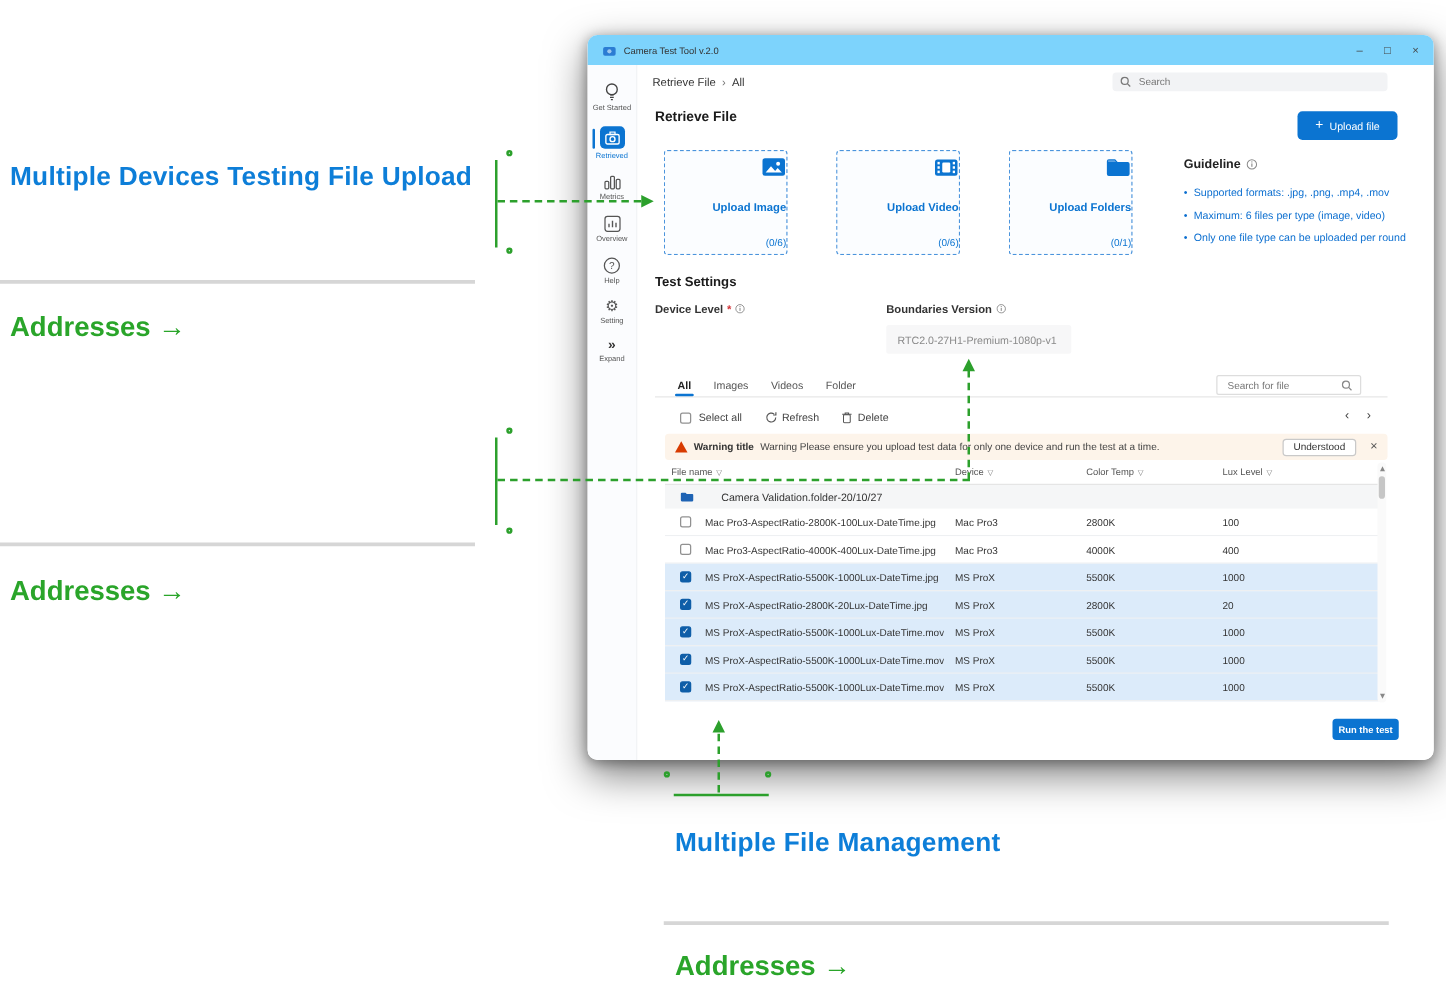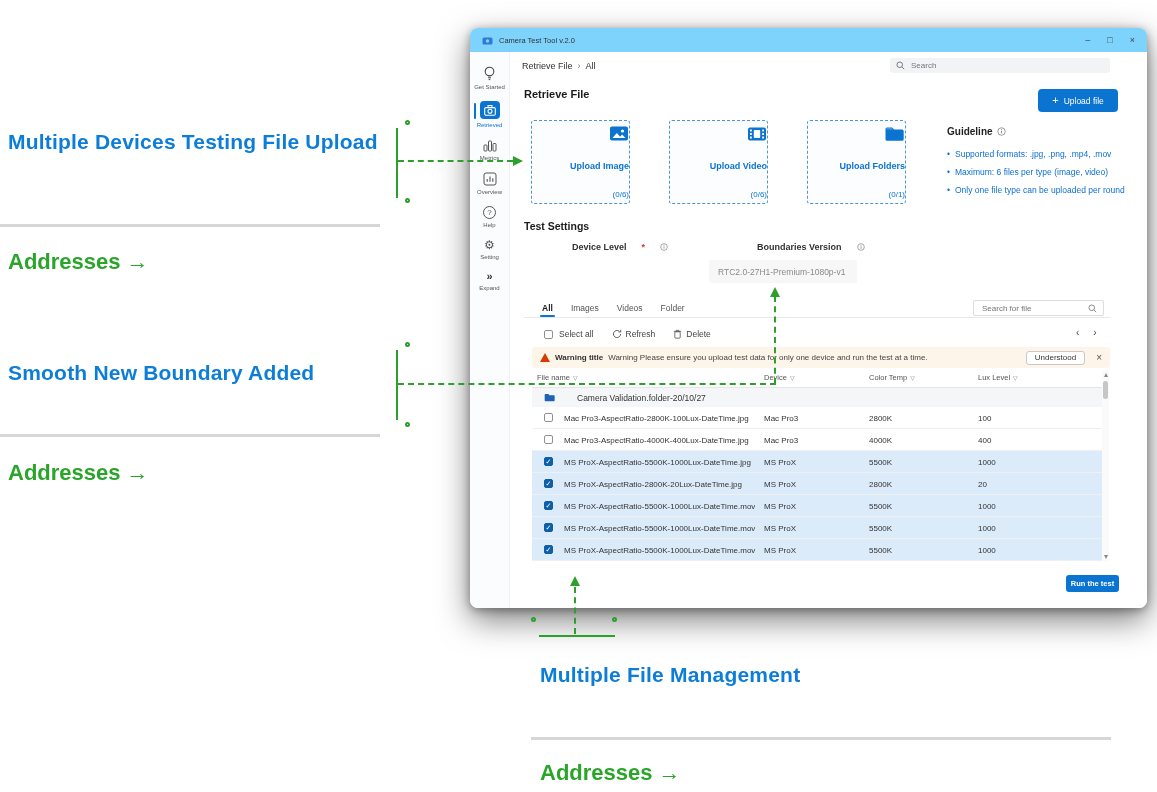--- a/index.html
+++ b/index.html
@@ -65,35 +65,35 @@
   .ucard .clabel{font-size:9px;font-weight:700;color:#0b74d1;}
   .ucard .ccount{font-size:8px;color:#0b74d1;}
 
   .guide-title{position:absolute;left:437px;top:47px;font-size:10px;font-weight:700;color:#222;
                display:flex;align-items:center;gap:4px;}
   .guide-list{position:absolute;left:437px;top:66px;width:185px;}
   .guide-list .gb{font-size:8.5px;color:#0c6fd0;line-height:18px;white-space:nowrap;display:flex;gap:5px;}
   .guide-list .dot{color:#0c6fd0;}
 
   .ts-title{position:absolute;left:14px;top:141px;font-size:10.5px;font-weight:700;color:#1b1b1b;}
-  .fieldlab{position:absolute;top:163px;font-size:9px;font-weight:700;color:#333;display:flex;align-items:center;gap:15px;margin-left:48px;}
+  .fieldlab{position:absolute;top:163px;font-size:9px;font-weight:700;color:#333;display:flex;align-items:center;gap:3px;}
   .req{color:#d13438;}
   .dl-select{position:absolute;left:14px;top:181px;width:170px;height:23px;background:#f5f5f6;border-radius:2px;
              display:flex;align-items:center;padding:0 9px;font-size:8.5px;color:#666;cursor:pointer;}
   .chev{margin-left:auto;width:6px;height:6px;border-right:1.3px solid #555;border-bottom:1.3px solid #555;
         transform:rotate(45deg) translateY(-2px);}
   .bv-input{position:absolute;left:199px;top:181px;width:148px;height:23px;background:#f7f7f8;border-radius:2px;
             border:none;padding:0 9px;font-size:8.5px;color:#8a8a8a;font-family:"Liberation Sans",sans-serif;}
 
   .tabs-row{position:absolute;left:14px;top:220px;width:586px;height:19px;border-bottom:1px solid #e8e8e8;
             display:flex;align-items:center;gap:18px;padding-left:18px;}
   .tab{font-size:8.5px;color:#555;cursor:pointer;position:relative;padding-bottom:4px;top:2px;}
   .tab.on{color:#222;font-weight:700;}
   .tab.on::after{content:'';position:absolute;left:-2px;right:-2px;bottom:0;height:2px;background:#0b74d1;border-radius:2px;}
-  .file-search{position:absolute;left:463px;top:221px;width:131px;height:16px;border:1px solid #ddd;border-radius:2px;
+  .file-search{position:absolute;left:463px;top:221px;width:116px;height:16px;border:1px solid #ddd;border-radius:2px;
                background:#fff;display:flex;align-items:center;padding:0 6px;gap:4px;}
   .file-search input{flex:1;border:none;outline:none;background:transparent;font-size:8px;color:#333;min-width:0;
                      font-family:"Liberation Sans",sans-serif;}
 
   .toolbar{position:absolute;left:14px;top:246px;height:18px;display:flex;align-items:center;gap:6px;padding-left:20px;font-size:8.5px;color:#444;}
   .cbx{width:9px;height:9px;border:1px solid #919191;border-radius:2px;background:#fff;cursor:pointer;}
   .tool{display:flex;align-items:center;gap:4px;cursor:pointer;margin-left:12px;}
   .pager{position:absolute;left:566px;top:248px;display:flex;gap:14px;font-size:10px;color:#444;}
   .pager span{cursor:pointer;}
 
@@ -136,21 +136,20 @@
 </style>
 </head>
 <body>
 
 <div class="canvas">
 
   <div class="headline" style="left:8px;top:130px;">Multiple Devices Testing File Upload</div>
   <div class="divider" style="left:0;top:224px;width:380px;"></div>
   <div class="addresses" style="left:8px;top:249px;">Addresses →</div>
 
-  <div class="headline" style="left:8px;top:361px;">Smooth New Boundary Added</div>
   <div class="divider" style="left:0;top:434px;width:380px;"></div>
   <div class="addresses" style="left:8px;top:460px;">Addresses →</div>
 
   <div class="headline" style="left:540px;top:663px;">Multiple File Management</div>
   <div class="divider" style="left:531px;top:737px;width:580px;"></div>
   <div class="addresses" style="left:540px;top:760px;">Addresses →</div>
 
   <div class="anno gline-v" style="left:396px;top:128px;height:70px;"></div>
   <div class="anno gring" style="left:405px;top:120px;"></div>
   <div class="anno gring" style="left:405px;top:198px;"></div>

